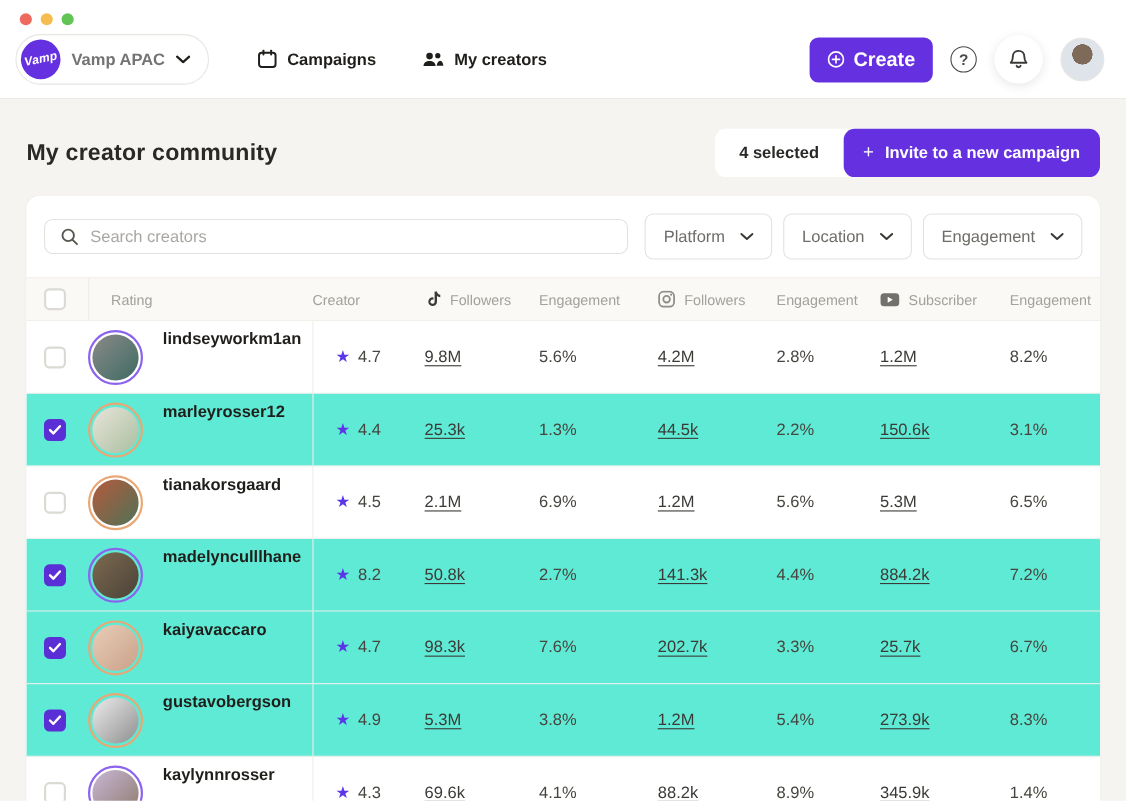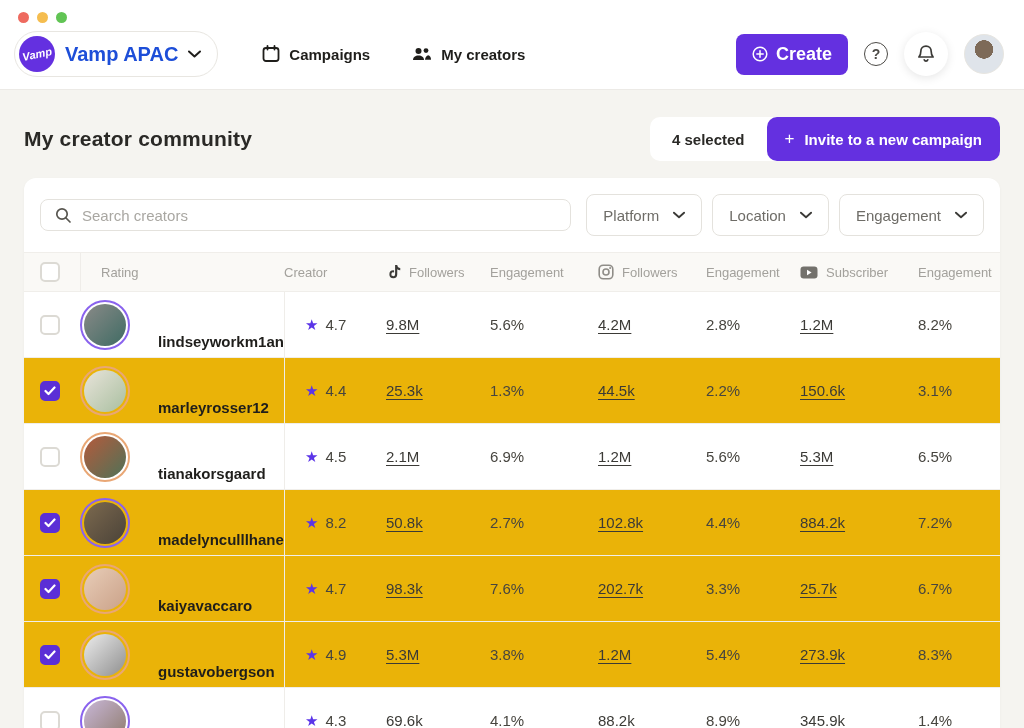--- a/index.html
+++ b/index.html
@@ -21,21 +21,21 @@
     border:1px solid #e8e6e1; border-radius:26px;
     padding:4px 16px 4px 4px; background:#fff; cursor:pointer;
   }
   .logo-circle {
     width:36px; height:36px; border-radius:50%; background:#6430e0;
     color:#fff; display:flex; align-items:center; justify-content:center;
     font-style:italic; font-weight:700; font-size:11px; letter-spacing:.2px;
     transform:none;
   }
   .logo-circle span { transform:rotate(-12deg); display:inline-block; }
-  .workspace-name { font-weight:700; font-size:20px; color:#1d4ed8; }
+  .workspace-name { font-weight:700; font-size:15px; color:#737373; }
   .chev { stroke:#1f1e1b; stroke-width:2; fill:none; stroke-linecap:round; stroke-linejoin:round; }
   .nav-items { display:flex; align-items:center; gap:42px; margin-left:44px; }
   .nav-item { display:flex; align-items:center; gap:9px; font-weight:700; font-size:15px; color:#1f1e1b; cursor:pointer; }
   .nav-item svg { display:block; }
   .topbar-right { margin-left:auto; display:flex; align-items:center; gap:16px; }
   .create-btn {
     display:flex; align-items:center; gap:8px;
     background:#6430e0; color:#fff; border:none; border-radius:8px;
     padding:10px 16px; font-size:18px; font-weight:700; cursor:pointer;
     font-family:inherit;
@@ -78,22 +78,22 @@
   
   .grid-row { display:grid;
     grid-template-columns:40px 204px 102px 104px 108px 108px 94px 118px 1fr;
     align-items:center; padding-left:16px; }
   .thead { background:#faf9f6; border-top:1px solid #f0eeea; border-bottom:1px solid #f0eeea;
     height:40px; color:#a3a19c; font-size:13px; }
   .th { display:flex; align-items:center; gap:8px; }
   .th.with-border, .td.with-border { border-left:1px solid #efede9; align-self:stretch; display:flex; align-items:center; padding-left:20px; }
   .thead .grid-row { height:100%; }
   .tr { height:66px; border-bottom:1px solid #f0eeea; background:#fff; }
-  .tr.selected { background:#eab308; }
-  .creator-cell { display:flex; align-items:flex-end; gap:28px; }
+  .tr.selected { background:#5eead4; }
+  .creator-cell { display:flex; align-items:flex-start; gap:18px; }
   .row-avatar { width:50px; height:50px; border-radius:50%; border:2px solid; padding:2px; }
   .row-avatar .photo { width:100%; height:100%; border-radius:50%; }
   .username { font-size:15px; font-weight:700; color:#1f1e1b; }
   .rating-cell { gap:7px; font-size:15px; color:#47453f; }
   .star-icon { color:#5b35e8; font-size:15px; line-height:1; }
   .metric-link { font-size:15px; color:#3b3a36; text-decoration:underline; text-underline-offset:3px; text-decoration-thickness:1px; cursor:pointer; }
   .metric-val { font-size:15px; color:#47453f; }
 
   
   .checkbox { width:20px; height:20px; border-radius:5px; border:2px solid #dcdad4; background:#fff;
@@ -319,21 +319,21 @@
             <div class="photo" style="background: linear-gradient(135deg, rgb(125, 106, 79), rgb(74, 66, 56));"></div>
           </div>
       <span class="username">madelynculllhane</span>
     </div>
     <div class="td with-border rating-cell">
       <span class="star-icon">★</span>
       <span>8.2</span>
     </div>
     <div class="td"><a class="metric-link">50.8k</a></div>
     <div class="td metric-val">2.7%</div>
-    <div class="td"><a class="metric-link">102.8k</a></div>
+    <div class="td"><a class="metric-link">141.3k</a></div>
     <div class="td metric-val">4.4%</div>
     <div class="td"><a class="metric-link">884.2k</a></div>
     <div class="td metric-val">7.2%</div>
   </div>
       <div class="tr grid-row selected">
     <div class="td">
           <span class="checkbox checked">
             <svg width="12" height="10" viewBox="0 0 12 10">
               <polyline points="1.5,5 4.5,8 10.5,1.5" fill="none" stroke="#fff" stroke-width="2.2" stroke-linecap="round" stroke-linejoin="round"></polyline>
             </svg>

